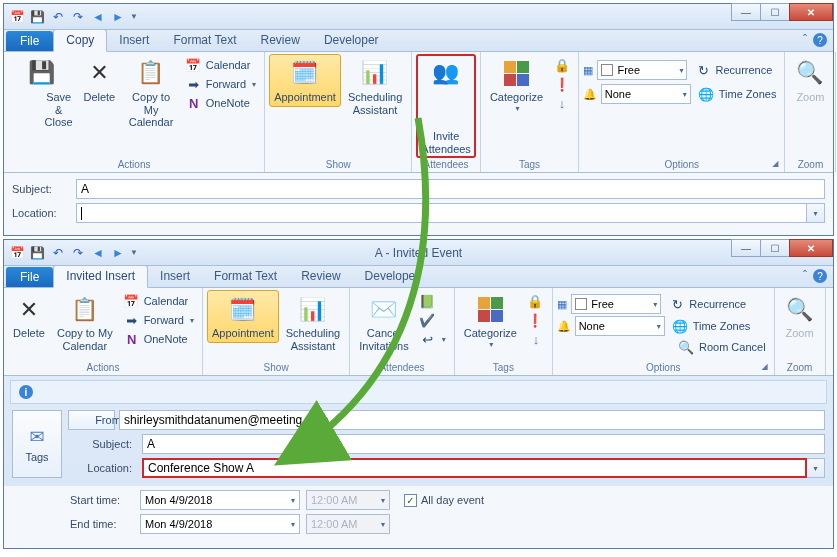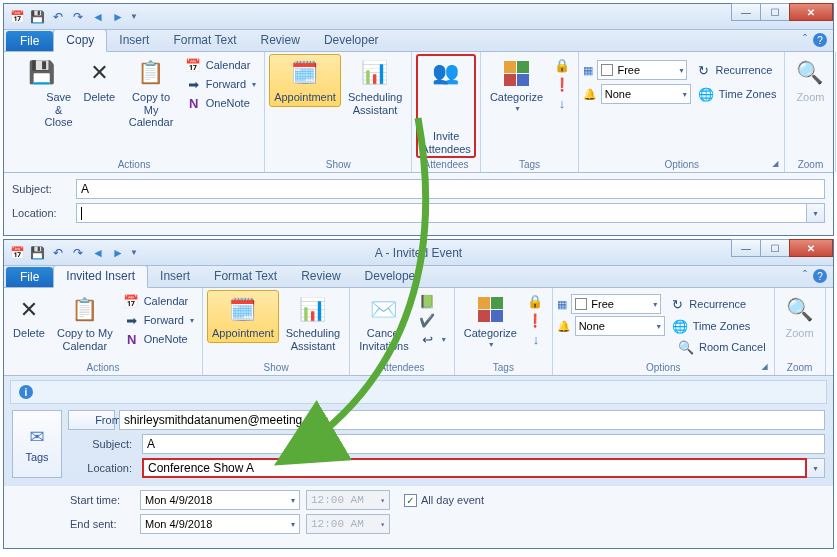--- a/index.html
+++ b/index.html
@@ -305,21 +305,21 @@
     border: 1px solid #a8bdd8;
     background:#fff;
     height: 20px;
     width: 160px;
     display:flex; align-items:center;
     padding: 4px 4px;
     font-size: 11px;
     position: relative;
   }
   .dt-combo .dd { margin-left:auto; font-size:8px; color:#4a6a9a; }
-  .dt-combo.dis { background:#f0f2f6; color:#a0a8b4;font-family:Liberation Mono, monospace; }
+  .dt-combo.dis { background:#f0f2f6; color:#a0a8b4; }
   .chk { display:flex; align-items:center; gap:4px; font-size:11px; color:#3a4a6a; margin-left:8px; }
   .chk .box { width:13px; height:13px; border:1px solid #6a8ab4; background:#fff; display:flex; align-items:center; justify-content:center; font-size:10px; color:#2a6a2a; }
   
   .arrow-svg {
     position: absolute;
     pointer-events: none;
     z-index: 100;
   }
   .cursor {
     display:inline-block;
@@ -737,21 +737,21 @@
       <div class="dt-combo dis" style="width:84px;">
           <span>12:00 AM</span>
           <span class="dd">▾</span>
         </div>
       <div class="chk">
           <div class="box">✓</div>
           <span>All day event</span>
         </div>
     </div>
     <div class="dt-row">
-      <div class="dt-label">End sent:</div>
+      <div class="dt-label">End time:</div>
       <div class="dt-combo">
           <span>Mon 4/9/2018</span>
           <span class="dd">▾</span>
         </div>
       <div class="dt-combo dis" style="width:84px;">
           <span>12:00 AM</span>
           <span class="dd">▾</span>
         </div>
     </div>
   </div>

